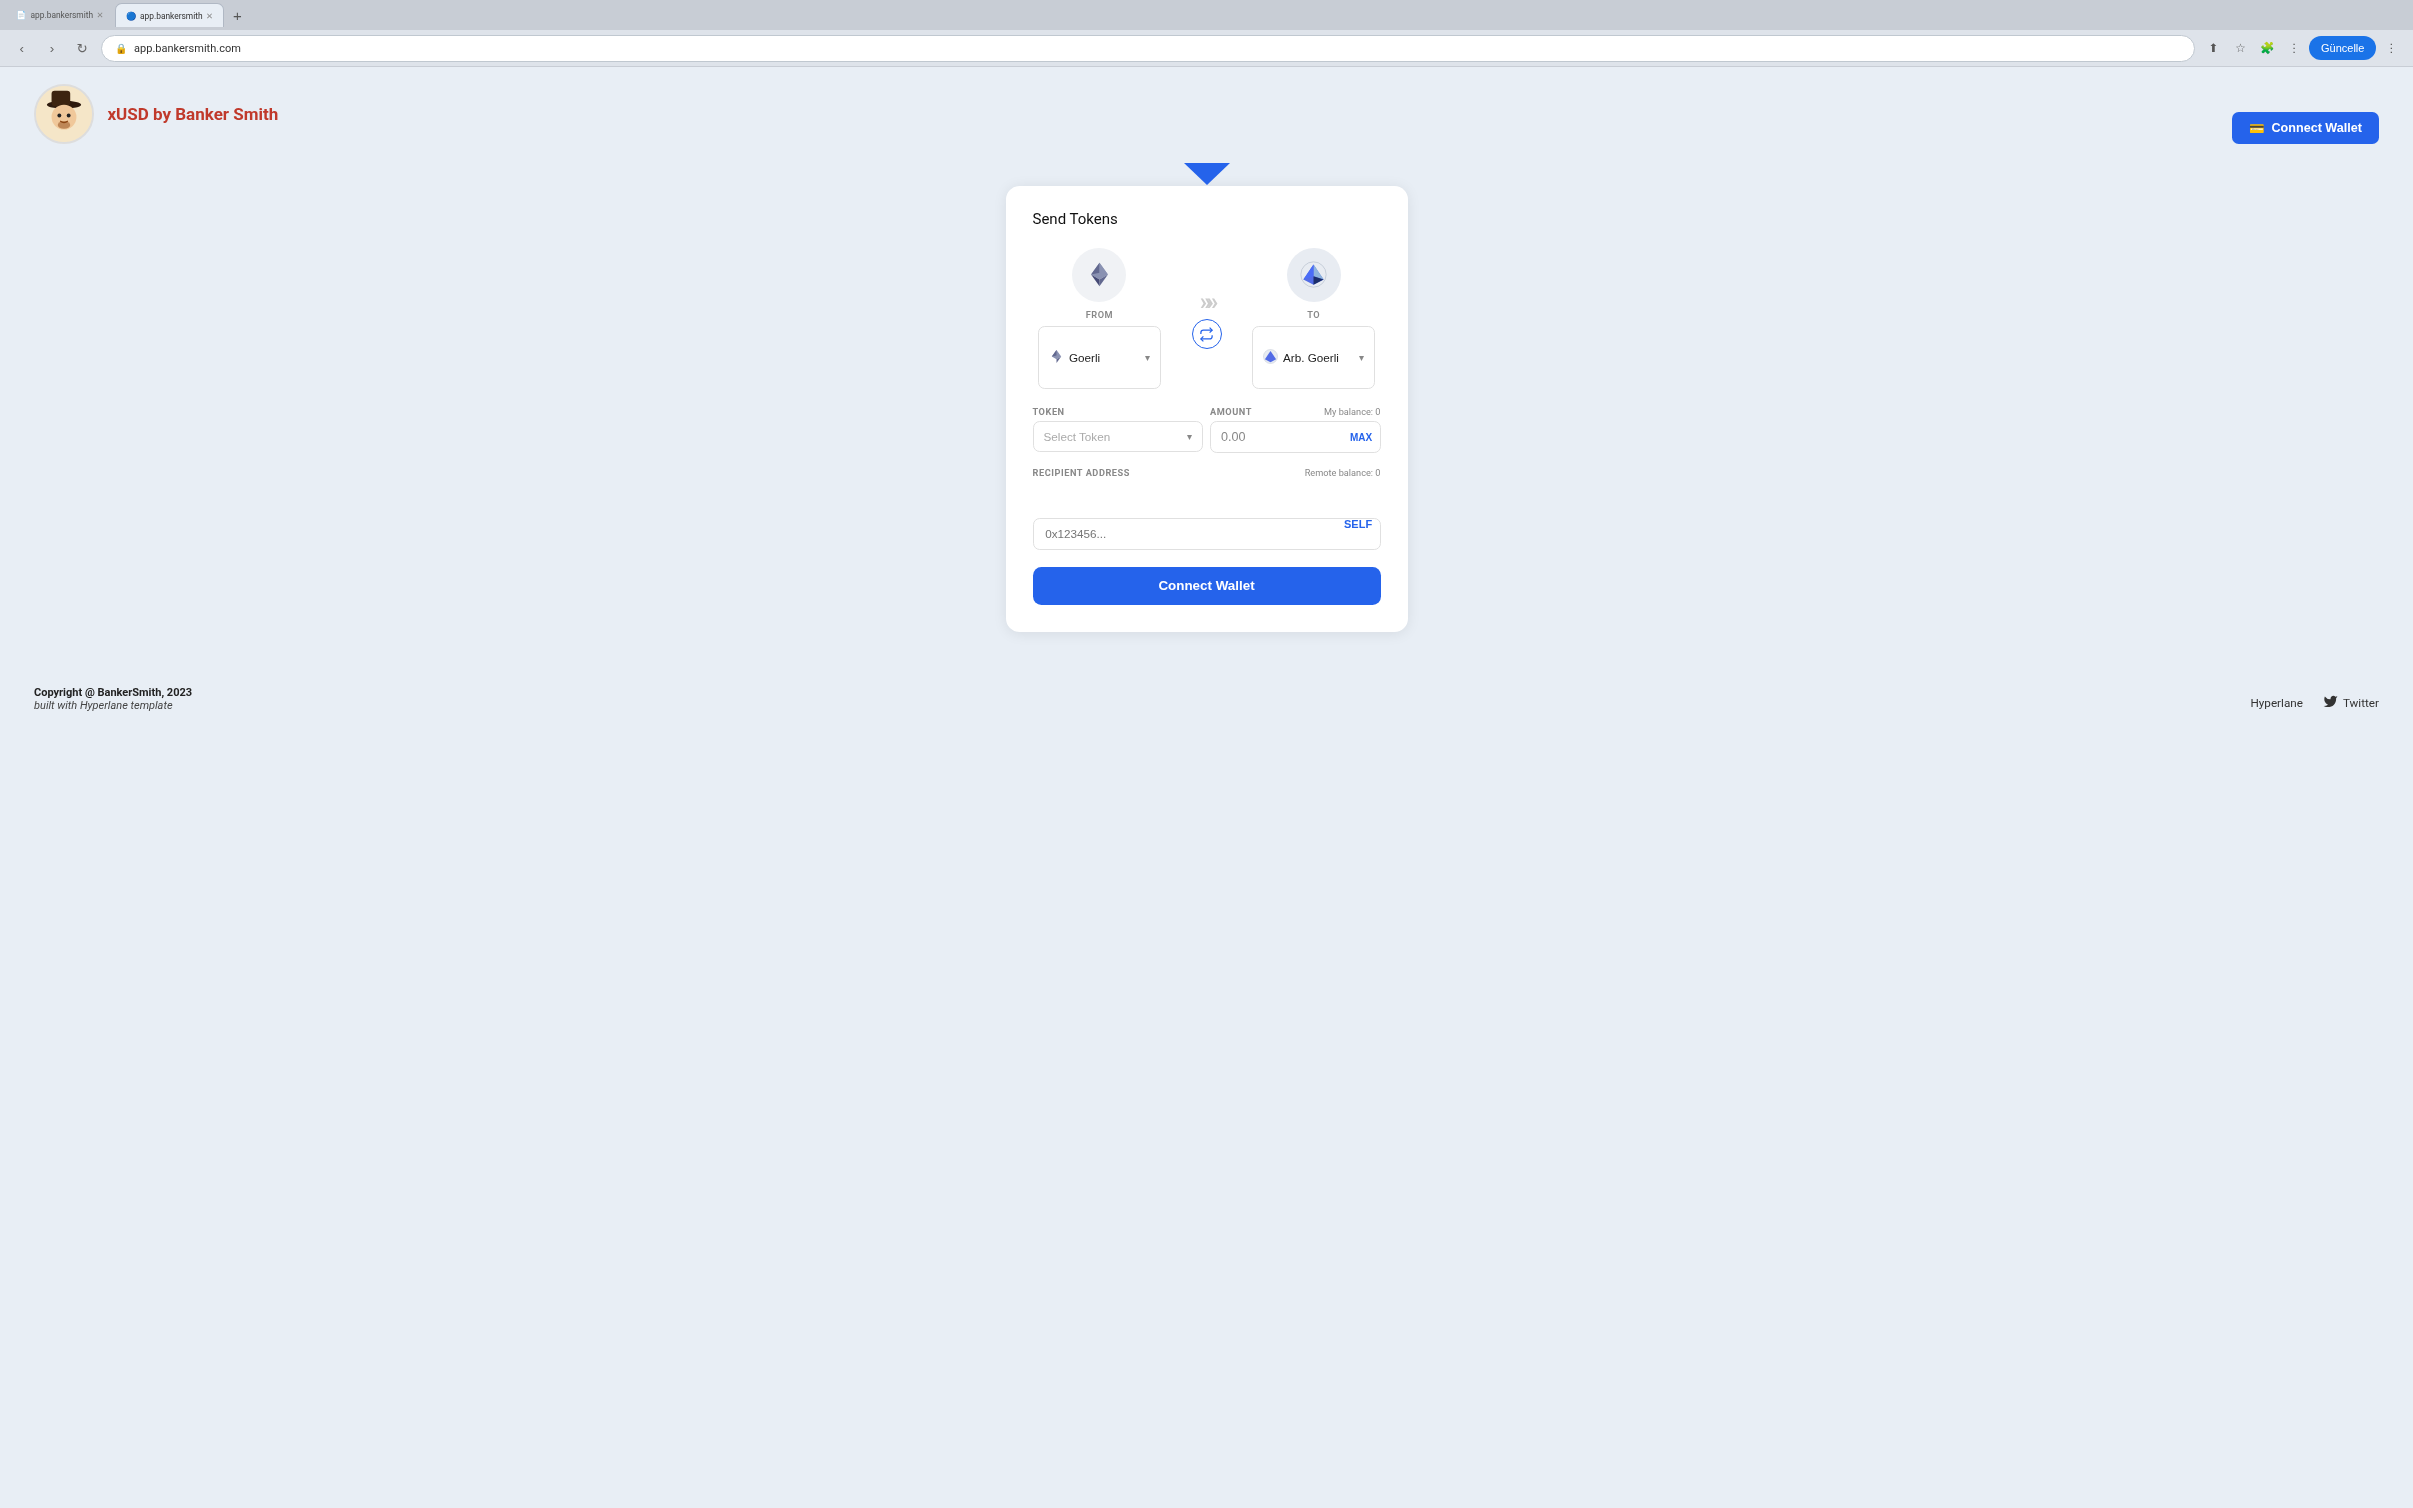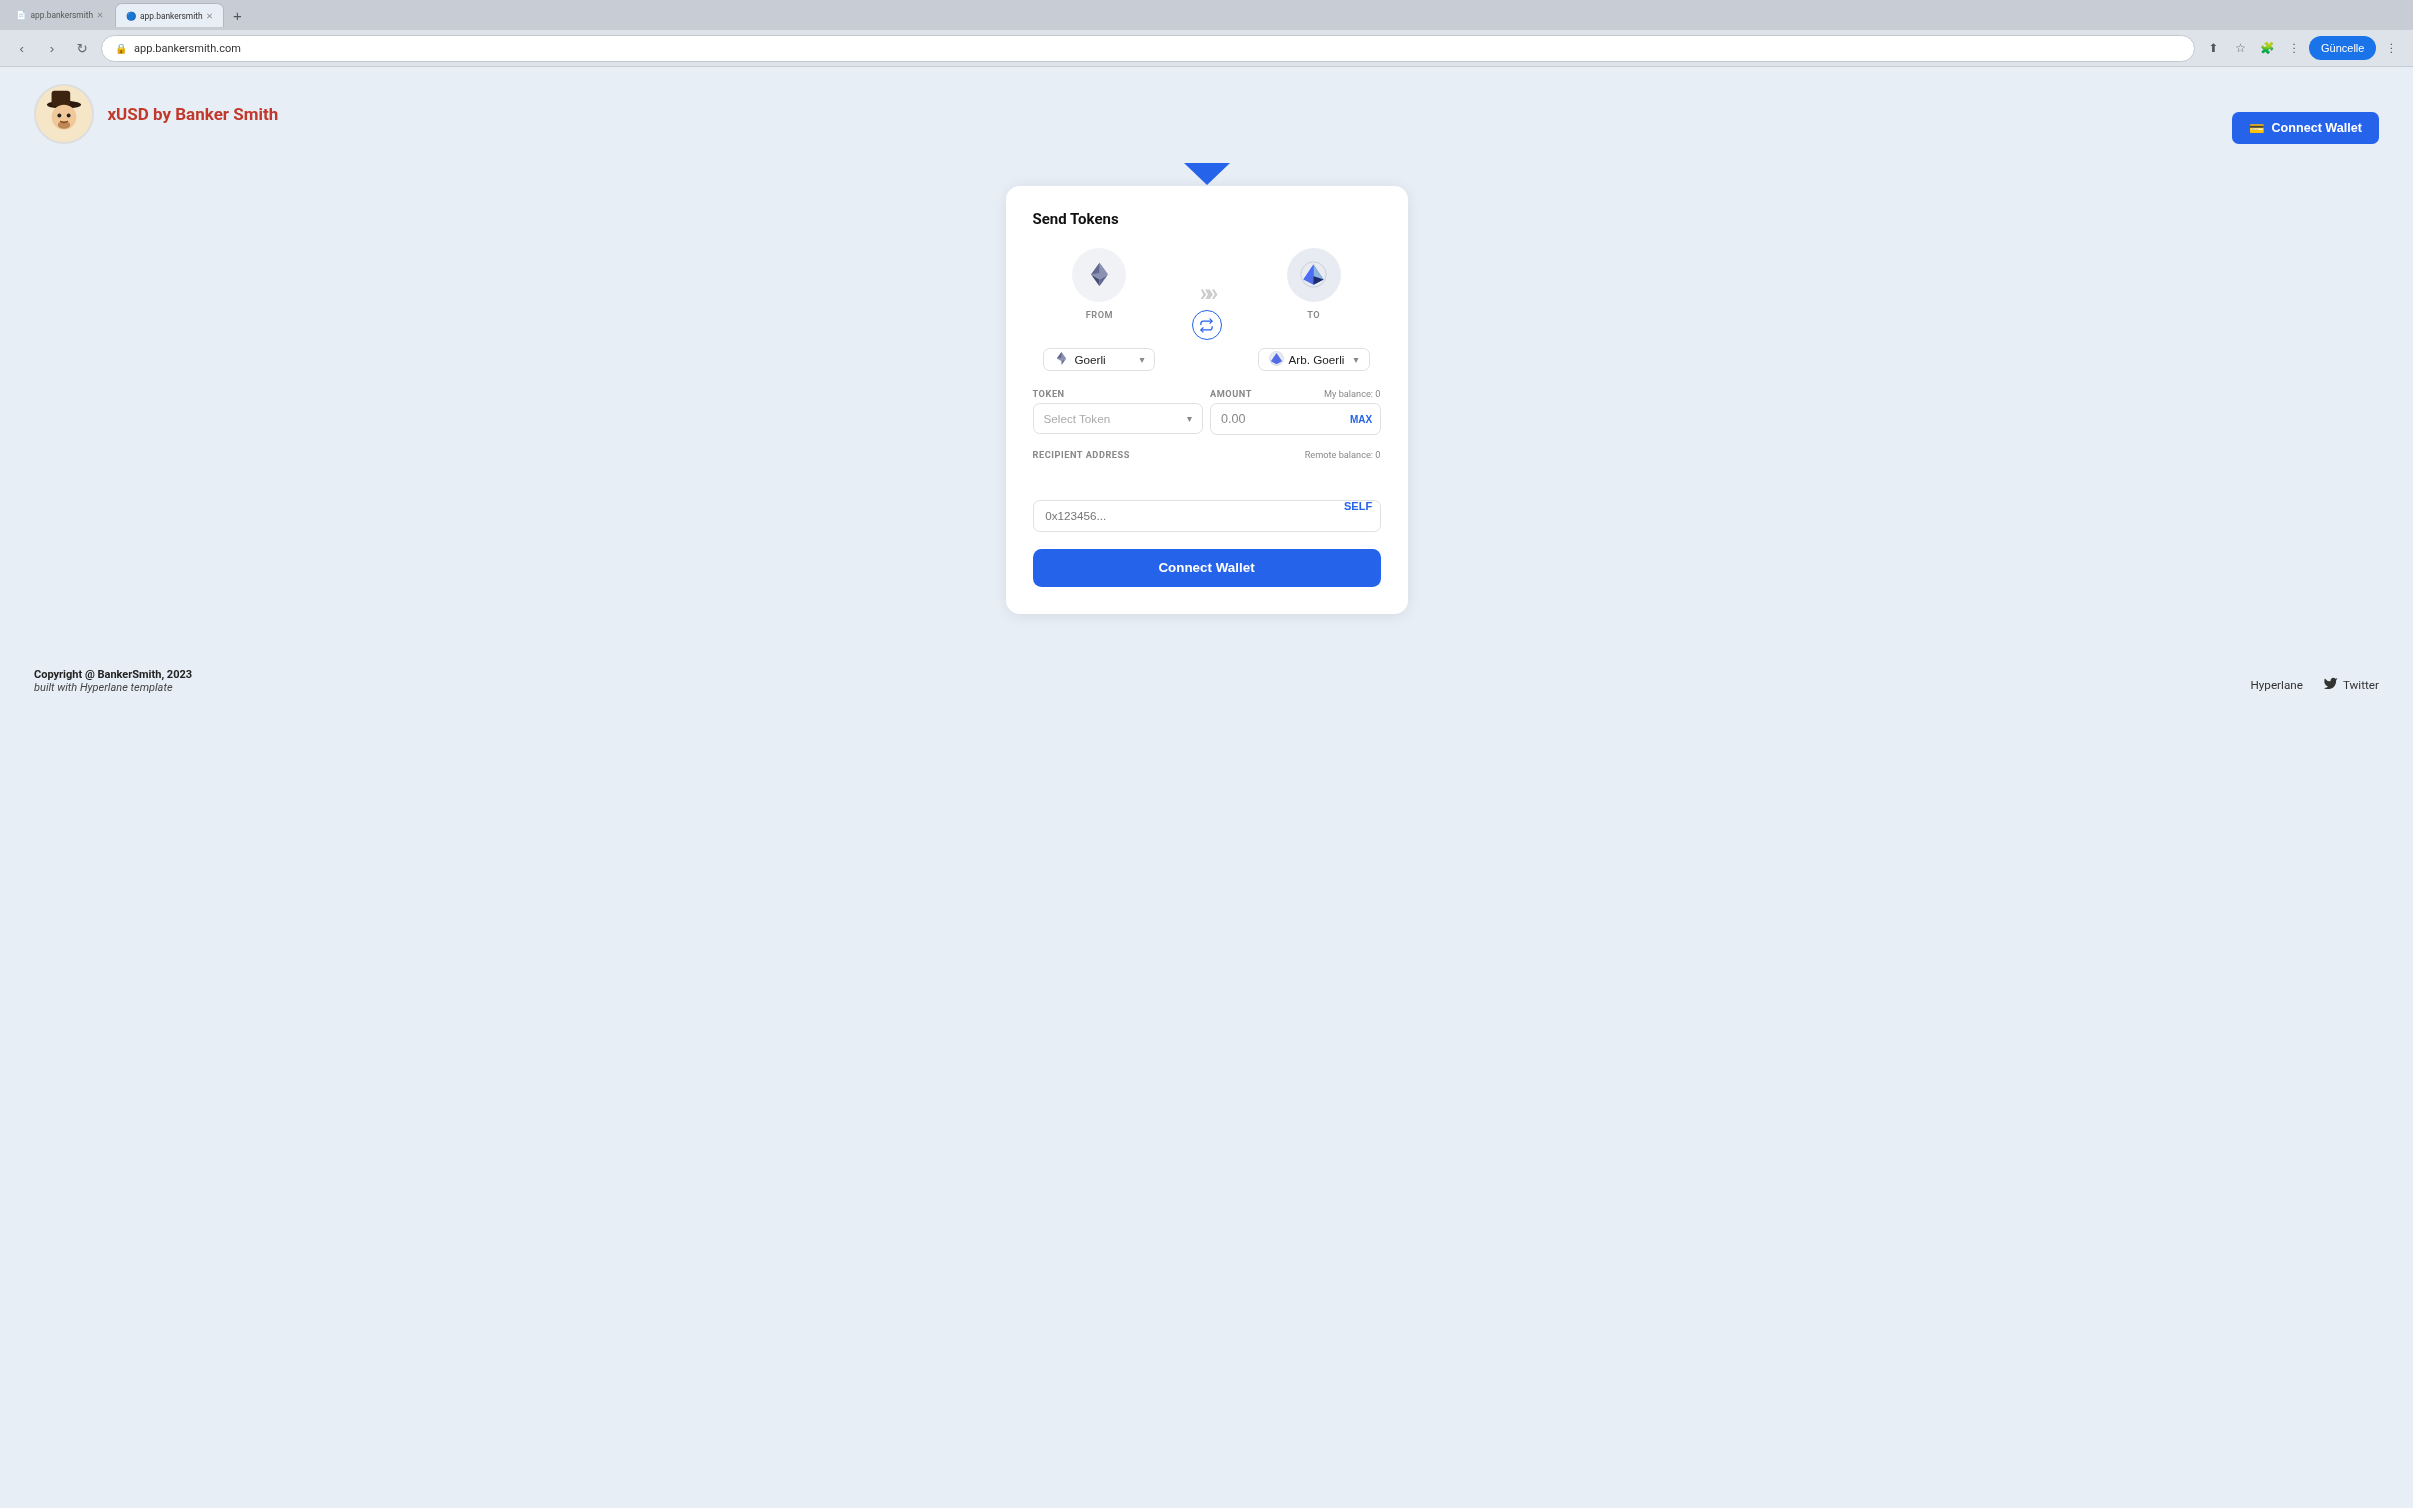--- a/index.html
+++ b/index.html
@@ -200,21 +200,21 @@
     .card {
       background: white;
       border-radius: 13.4px;
       padding: 23.5px 27px 27px;
       width: 402px;
       box-shadow: 0 1.7px 13.4px rgba(0,0,0,0.08);
       margin-top: 0;
     }
     .card-title {
       font-size: 15px;
-      font-weight: 700;
+      font-weight: 400;
       color: #111;
       margin-bottom: 20px;
     }
 
     
     .chain-row {
       display: flex;
       align-items: center;
       justify-content: space-between;
       margin-bottom: 17px;
@@ -262,34 +262,33 @@
       display: flex;
       align-items: center;
       justify-content: center;
       font-size: 15px;
       color: #2563eb;
       cursor: pointer;
     }
 
     
     .chain-dropdown {
-      width: 112px;
+      width: 123px;
       background: white;
       border: 0.8px solid #e0e0e0;
       border-radius: 6.7px;
-      padding: 2px 10px;
+      padding: 22px 10px;
       display: flex;
       align-items: center;
       gap: 5px;
       font-size: 11.7px;
       font-weight: 500;
       color: #222;
       cursor: pointer;
       justify-content: space-between;
-      margin-top: 22px;
     }
     .dropdown-left {
       display: flex; align-items: center; gap: 5px;
     }
     .chevron { color: #888; font-size: 10px; }
 
     
     .form-row {
       display: flex;
       gap: 7px;

